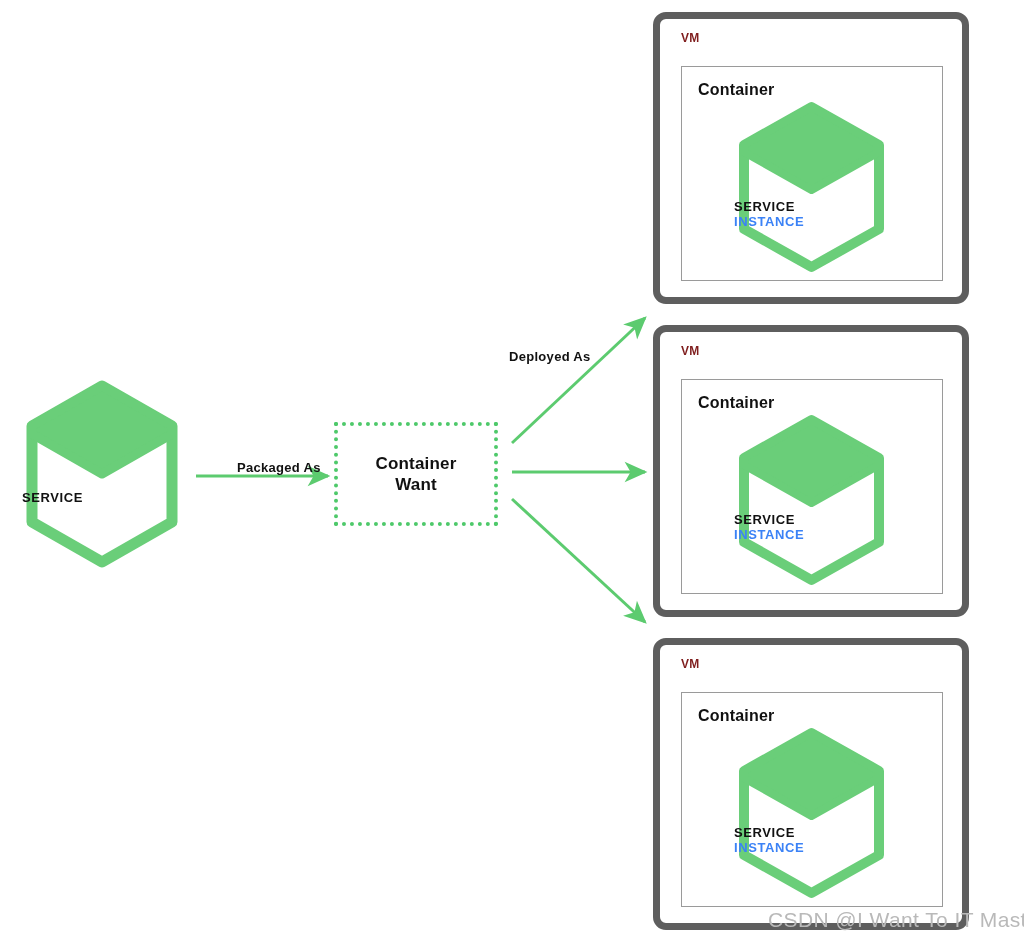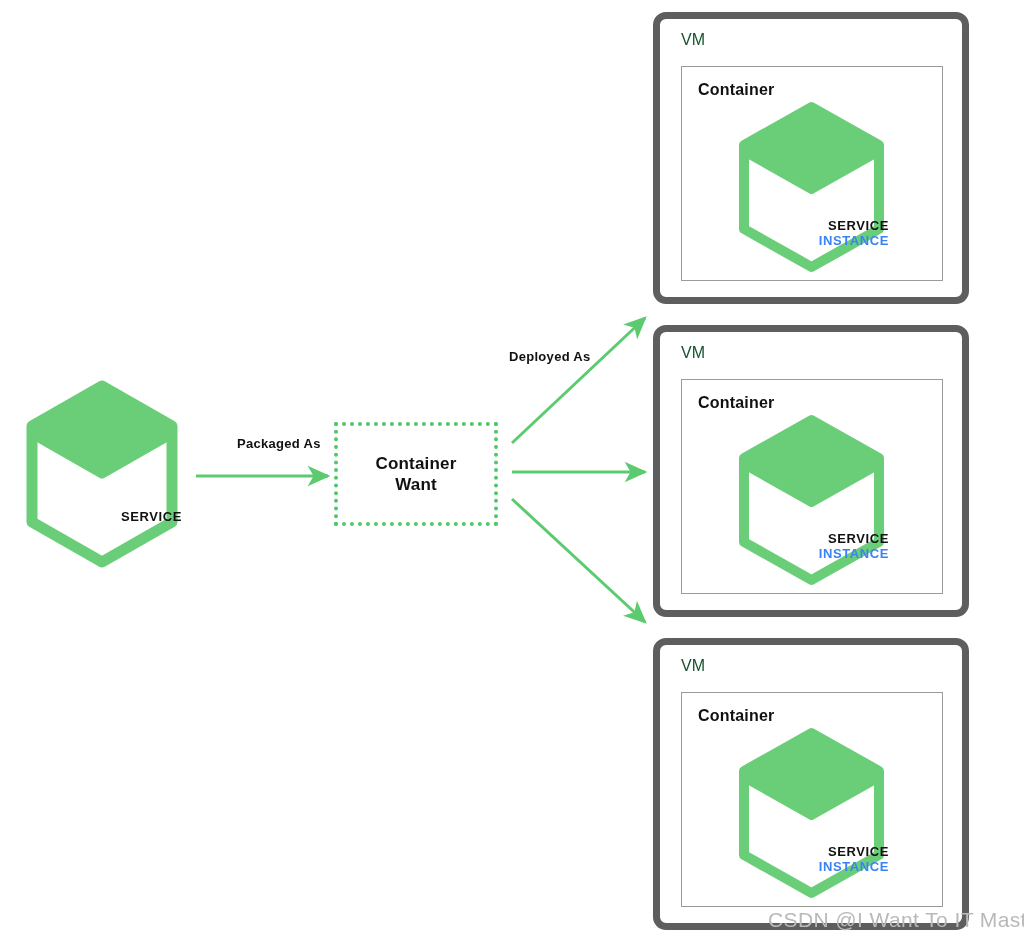--- a/index.html
+++ b/index.html
@@ -25,23 +25,23 @@
   
   .vm-box {
     position: absolute;
     box-sizing: border-box;
     border: 7px solid #5e5e5e;
     border-radius: 13px;
     background: #ffffff;
   }
   .vm-label {
     position: absolute;
-    font-size: 16px;
-    font-weight: normal;
-    color: #14532d;
+    font-size: 12px;
+    font-weight: bold;
+    color: #7f1d1d;
     letter-spacing: 0.2px;
     white-space: nowrap;
   }
 
   
   .container-box {
     position: absolute;
     box-sizing: border-box;
     border: 1.5px solid #9a9a9a;
     background: #ffffff;
@@ -60,24 +60,23 @@
     position: absolute;
   }
   .hex svg {
     display: block;
     overflow: visible;
   }
   .hex-text {
     position: absolute;
     left: 0;
     right: 0;
-    text-align: right;
+    text-align: left;
     line-height: 1.18;
     pointer-events: none;
-    margin-top: 19px;
   }
   .hex-text .t-service {
     display: block;
     font-size: 13px;
     font-weight: bold;
     color: #111111;
     letter-spacing: 0.6px;
   }
   .hex-text .t-instance {
     display: block;
@@ -165,21 +164,21 @@
 
       <path d="M80 6 L150 46 L150 142 L80 182 L10 142 L10 46 Z" fill="#ffffff" stroke="#6ace79" stroke-width="11" stroke-linejoin="round"></path>
 
       <path d="M80 6 L150 46 L150 54 L80 94 L10 54 L10 46 Z" fill="#6ace79" stroke="#6ace79" stroke-width="9" stroke-linejoin="round"></path>
     </svg>
     <div class="hex-text" style="top:110px;">
       <span class="t-service">SERVICE</span>
     </div>
   </div>
 
-  <div class="edge-label" style="left:209px; top:436px;">Packaged As</div>
+  <div class="edge-label" style="left:209px; top:460px;">Packaged As</div>
 
   <div class="dotted-box" style="left:334px; top:422px; width:164px; height:104px;">
     <div class="dbl">
       <span>Container</span><br>
       <span>Want</span>
     </div>
   </div>
 
   <div class="edge-label" style="left:481px; top:349px;">Deployed As</div>
 

